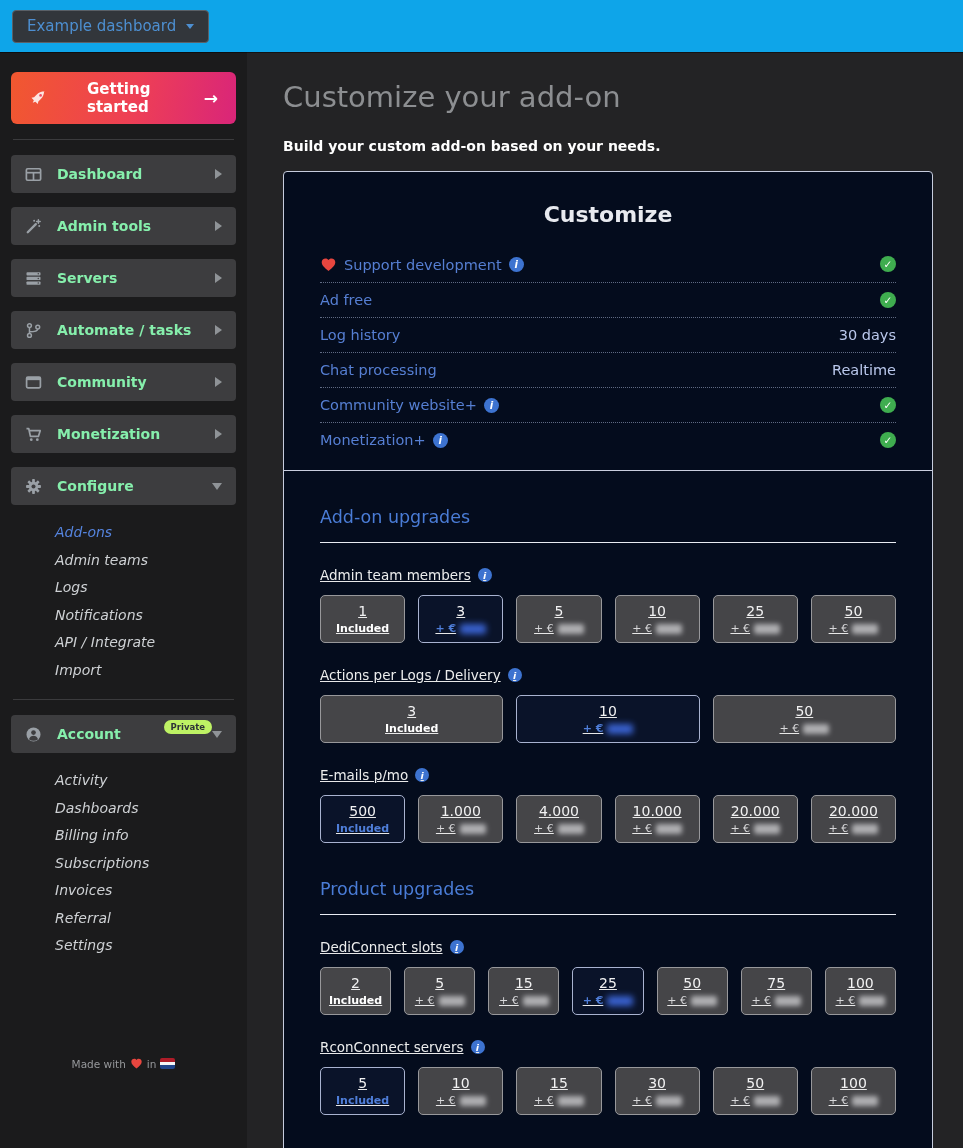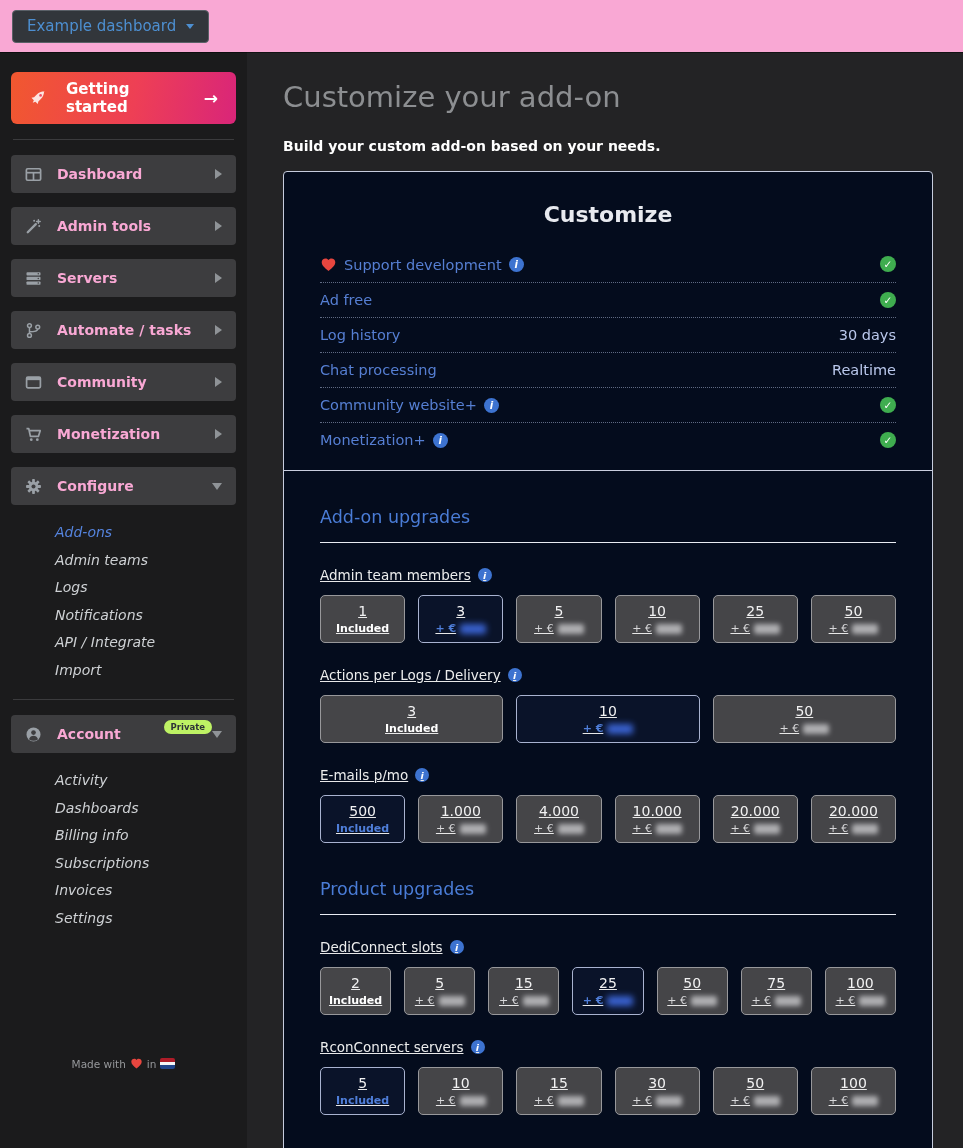--- a/index.html
+++ b/index.html
@@ -6,52 +6,52 @@
   html,body { width: 963px; height: 1148px; overflow: hidden; }
   body {
     background: #232325;
     font-family: "DejaVu Sans", sans-serif;
     position: relative;
     color: #e8e8e8;
   }
   
   .topbar {
     position: absolute; top: 0; left: 0; right: 0; height: 52px;
-    background: #f9a8d4;
+    background: #0ea5e9;
     display: flex; align-items: center; padding: 0 12px;
     box-shadow: 0 1px 0 rgba(0,0,0,.45);
     z-index: 5;
   }
   .dash-select {
     display: inline-flex; align-items: center; gap: 10px;
     background: #32363b; border: 1px solid #5a6067; border-radius: 4px;
     height: 33px; padding: 0 14px;
     color: #4d8fd1; font-size: 15px; cursor: pointer;
   }
   .caret-down-sm { width:0; height:0; border-top:5px solid #4d8fd1;
     border-left:4px solid transparent; border-right:4px solid transparent; }
   
   .sidebar {
     position: absolute; top: 52px; left: 0; bottom: 0; width: 247px;
     background: #1b1b1c; padding: 20px 11px 0;
   }
   .gs-btn {
     height: 52px; border-radius: 6px;
     background: linear-gradient(100deg,#f1582f 0%, #ee3f55 55%, #d92579 100%);
-    display: flex; align-items: center; padding: 0 18px; gap: 5px;
+    display: flex; align-items: center; padding: 0 18px; gap: 26px;
     color: #fff; font-weight: bold; font-size: 15px; cursor: pointer;
   }
   .gs-arrow { font-size: 17px; font-weight: bold; margin-left: 8px; color:#fff; }
   .sb-divider { height: 1px; background: #3b3b3d; margin: 15px 2px; }
   .nav-item {
     height: 38px; background: #3d3d3f; border-radius: 4px; margin-bottom: 14px;
     display: flex; align-items: center; padding: 0 14px; cursor: pointer;
   }
   .nav-icon { width: 18px; display: inline-flex; margin-right: 14px; flex: none; }
-  .nav-label { font-size: 14px; font-weight: 600; color: #f9a8d4; flex: 1; }
+  .nav-label { font-size: 14px; font-weight: 600; color: #86efac; flex: 1; }
   .caret-right { width:0; height:0; border-left:7px solid #8f9397;
     border-top:5px solid transparent; border-bottom:5px solid transparent; }
   .caret-down { width:0; height:0; border-top:7px solid #8f9397;
     border-left:5px solid transparent; border-right:5px solid transparent; }
   .badge {
     font-size: 8.5px; font-weight: bold; background: #bef264; color: #2e3338;
     border-radius: 8px; padding: 2px 7px; margin-left: 7px;
     position: relative; top: -7px;
   }
   .nav-children { margin: 0 0 13px; padding-left: 44px; }
@@ -252,20 +252,21 @@
         <span class="nav-label">Account</span>
         <span class="badge">Private</span>
         <span class="caret-down"></span>
       </div>
       <div class="nav-children">
         <div class="nav-child">Activity</div>
         <div class="nav-child">Dashboards</div>
         <div class="nav-child">Billing info</div>
         <div class="nav-child">Subscriptions</div>
         <div class="nav-child">Invoices</div>
+        <div class="nav-child">Referral</div>
         <div class="nav-child">Settings</div>
       </div>
     </div>
   <div class="sb-footer">
     <span>Made with</span>
     <span class="mini-heart">
         <svg viewBox="0 0 16 16" width="13" height="13">
           <path d="M8 14.2C4.2 11 1.6 8.7 1.6 5.9c0-2 1.6-3.6 3.6-3.6 1.2 0 2.3.6 2.8 1.5.5-.9 1.6-1.5 2.8-1.5 2 0 3.6 1.6 3.6 3.6 0 2.8-2.6 5.1-6.4 8.3z" fill="#e8463f"></path>
         </svg>
       </span>

